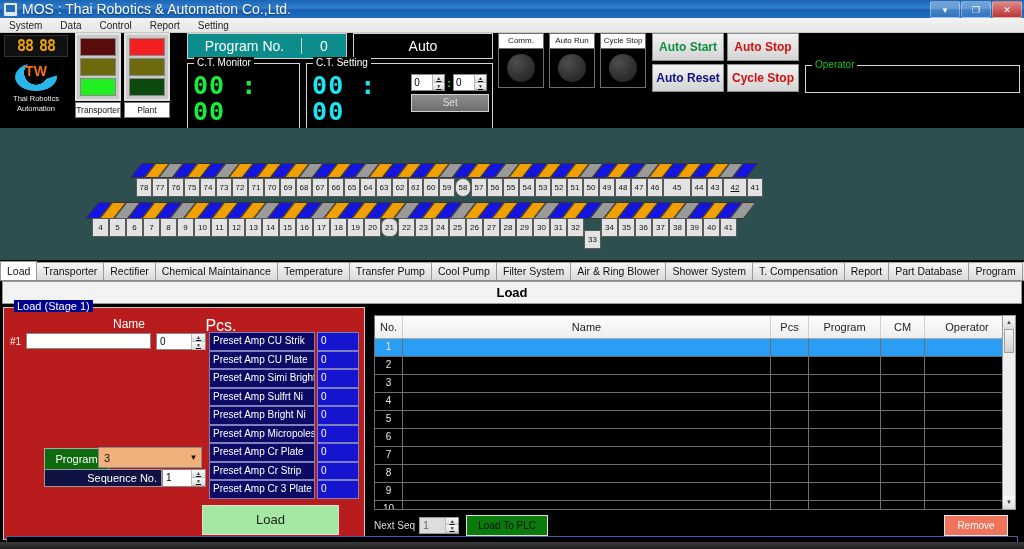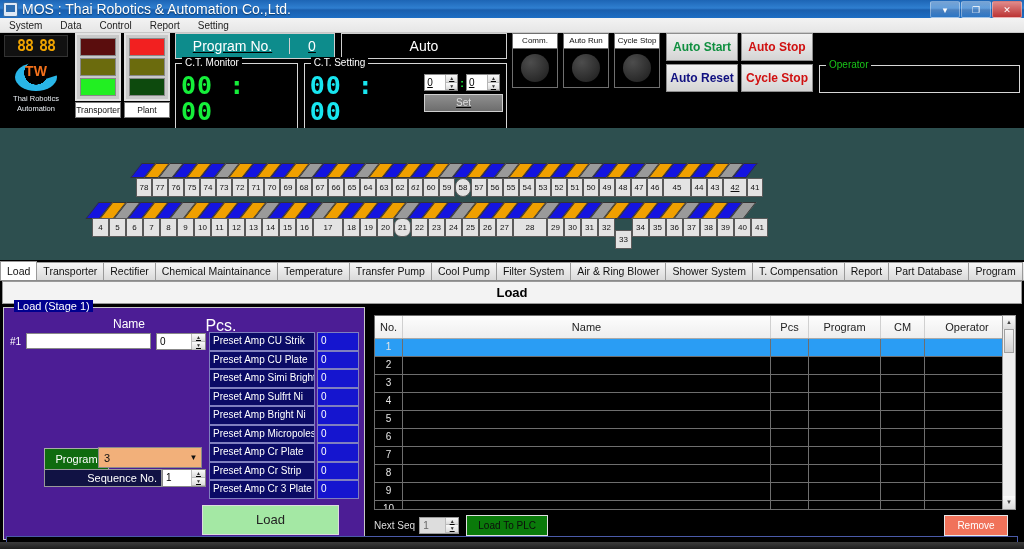--- a/index.html
+++ b/index.html
@@ -45,21 +45,21 @@
     font-weight:bold;z-index:2;}
   .logo .ln{color:#e9eef3;font-size:7.5px;line-height:9px;text-align:center;margin-top:1px;}
 
   .tower{width:46px;margin-left:3px;}
   .tower .stack{height:68px;background:#c9c9c9;border:2px solid #e2e2e2;box-sizing:border-box;
     padding:3px;display:flex;flex-direction:column;gap:2px;}
   .lamp{flex:1;border:1px solid #888;}
   .tower .cap{background:#fff;border:1px solid #7a7a7a;font-size:8.5px;text-align:center;color:#111;
     height:14px;line-height:14px;margin-top:1px;}
 
-  .centre{margin-left:5px;width:332px;text-decoration:underline;}
+  .centre{margin-left:17px;width:306px;}
   .prow{display:flex;height:26px;}
   .prog{flex:0 0 158px;background:#0d8c8c;border:1px solid #cfcfcf;display:flex;align-items:center;}
   .prog .pl{flex:1;color:#fff;font-size:14px;text-align:center;}
   .prog .pv{width:44px;border-left:1px solid #cfcfcf;color:#fff;font-size:14px;text-align:center;}
   .modebox{flex:1;margin-left:6px;background:#000;border:1px solid #cfcfcf;color:#fff;font-size:14px;
     display:flex;align-items:center;justify-content:center;}
   .grow{display:flex;margin-top:4px;}
   .fs{border:1px solid #d7d7d7;position:relative;padding:9px 5px 4px 5px;}
   .fs>.lg{position:absolute;top:-7px;left:6px;background:#000;padding:0 3px;font-size:10px;color:#fff;}
   .digits{font-family:"DejaVu Sans Mono",monospace;font-size:25px;font-weight:bold;letter-spacing:1px;
@@ -106,21 +106,21 @@
   .tab{height:17px;line-height:17px;padding:0 6px;font-size:10.5px;color:#111;
     background:linear-gradient(#f6f6f6,#dadada);border:1px solid #9a9a9a;border-bottom:0;
     margin-right:-1px;white-space:nowrap;}
   .tab.active{background:#fff;height:18px;line-height:18px;}
 
   
   .pagehdr{position:absolute;left:2px;top:281px;width:1018px;height:21px;background:#f3f3f3;
     border:1px solid #999;color:#000;font-size:13px;font-weight:bold;text-align:center;line-height:21px;}
 
   
-  .loadpanel{position:absolute;left:3px;top:307px;width:362px;height:233px;background:#4c1d95;
+  .loadpanel{position:absolute;left:3px;top:307px;width:362px;height:233px;background:#b91c1c;
     border:1px solid #c8c8c8;box-sizing:border-box;}
   .lp-leg{position:absolute;left:10px;top:-8px;background:#00008f;color:#fff;font-size:11px;padding:0 3px;}
   .hdr-name{position:absolute;left:60px;top:9px;width:130px;text-align:center;color:#fff;font-size:12px;}
   .hdr-pcs{position:absolute;left:192px;top:9px;width:50px;text-align:center;color:#fff;font-size:16px;}
   .rowhash{position:absolute;left:6px;top:28px;color:#fff;font-size:10px;}
   .nameinput{position:absolute;left:22px;top:25px;width:125px;height:16px;background:#fff;
     border:1px solid #888;box-sizing:border-box;}
   .pcsspin{position:absolute;left:152px;top:25px;width:50px;height:17px;display:flex;background:#fff;
     border:1px solid #888;box-sizing:border-box;}
   .pcsspin i{font-style:normal;flex:1;font-size:10px;color:#000;padding-left:3px;line-height:15px;}
@@ -465,32 +465,32 @@
         <div class="tank" style="width: 17px;">7</div>
         <div class="tank" style="width: 17px;">8</div>
         <div class="tank" style="width: 17px;">9</div>
         <div class="tank" style="width: 17px;">10</div>
         <div class="tank" style="width: 17px;">11</div>
         <div class="tank" style="width: 17px;">12</div>
         <div class="tank" style="width: 17px;">13</div>
         <div class="tank" style="width: 17px;">14</div>
         <div class="tank" style="width: 17px;">15</div>
         <div class="tank" style="width: 17px;">16</div>
-        <div class="tank" style="width: 30px;">17</div>
+        <div class="tank" style="width: 17px;">17</div>
         <div class="tank" style="width: 17px;">18</div>
         <div class="tank" style="width: 17px;">19</div>
         <div class="tank" style="width: 17px;">20</div>
         <div class="tank" style="width: 17px; border-radius: 7px;">21</div>
         <div class="tank" style="width: 17px;">22</div>
         <div class="tank" style="width: 17px;">23</div>
         <div class="tank" style="width: 17px;">24</div>
         <div class="tank" style="width: 17px;">25</div>
         <div class="tank" style="width: 17px;">26</div>
         <div class="tank" style="width: 17px;">27</div>
-        <div class="tank" style="width: 34px;">28</div>
+        <div class="tank" style="width: 16px;">28</div>
         <div class="tank" style="width: 17px;">29</div>
         <div class="tank" style="width: 17px;">30</div>
         <div class="tank" style="width: 17px;">31</div>
         <div class="tank" style="width: 17px;">32</div>
         <div class="tank" style="width: 17px; margin-top: 12px;">33</div>
         <div class="tank" style="width: 17px;">34</div>
         <div class="tank" style="width: 17px;">35</div>
         <div class="tank" style="width: 17px;">36</div>
         <div class="tank" style="width: 17px;">37</div>
         <div class="tank" style="width: 17px;">38</div>

